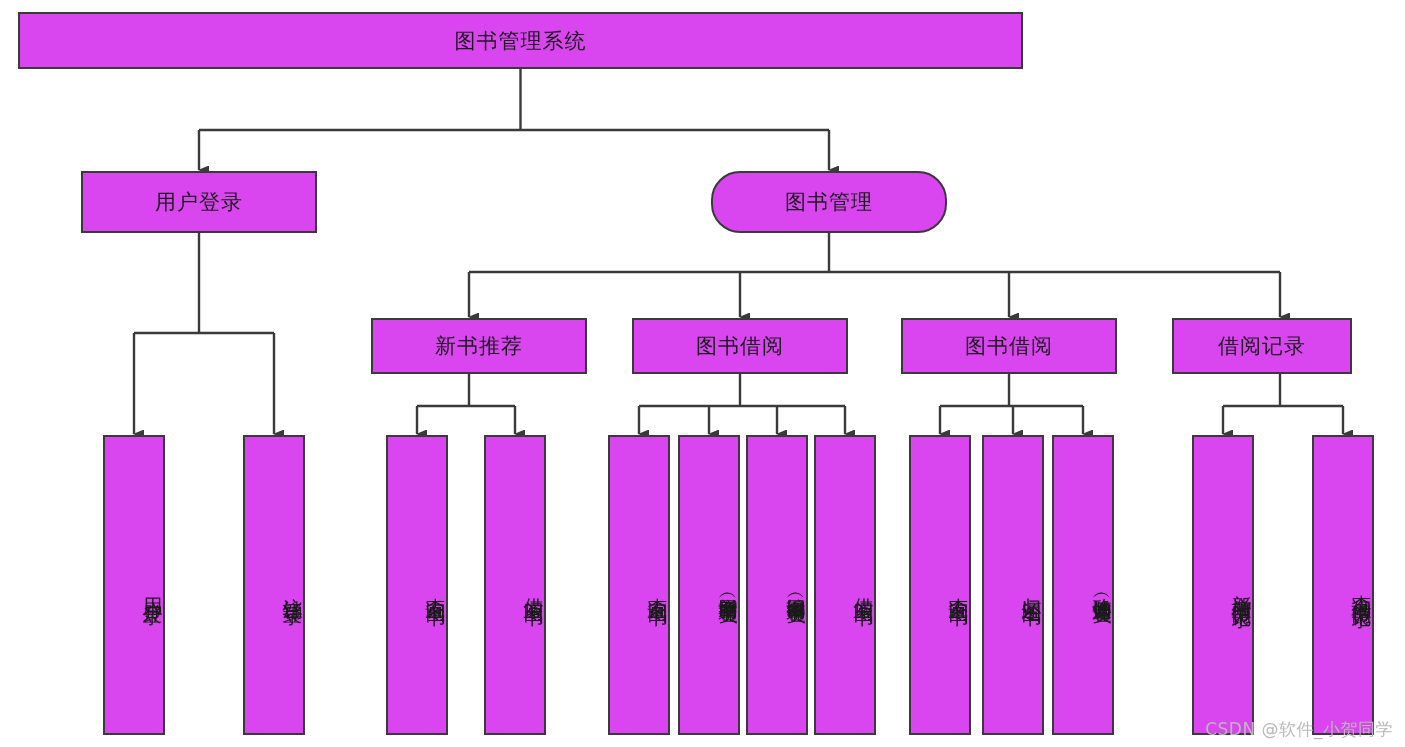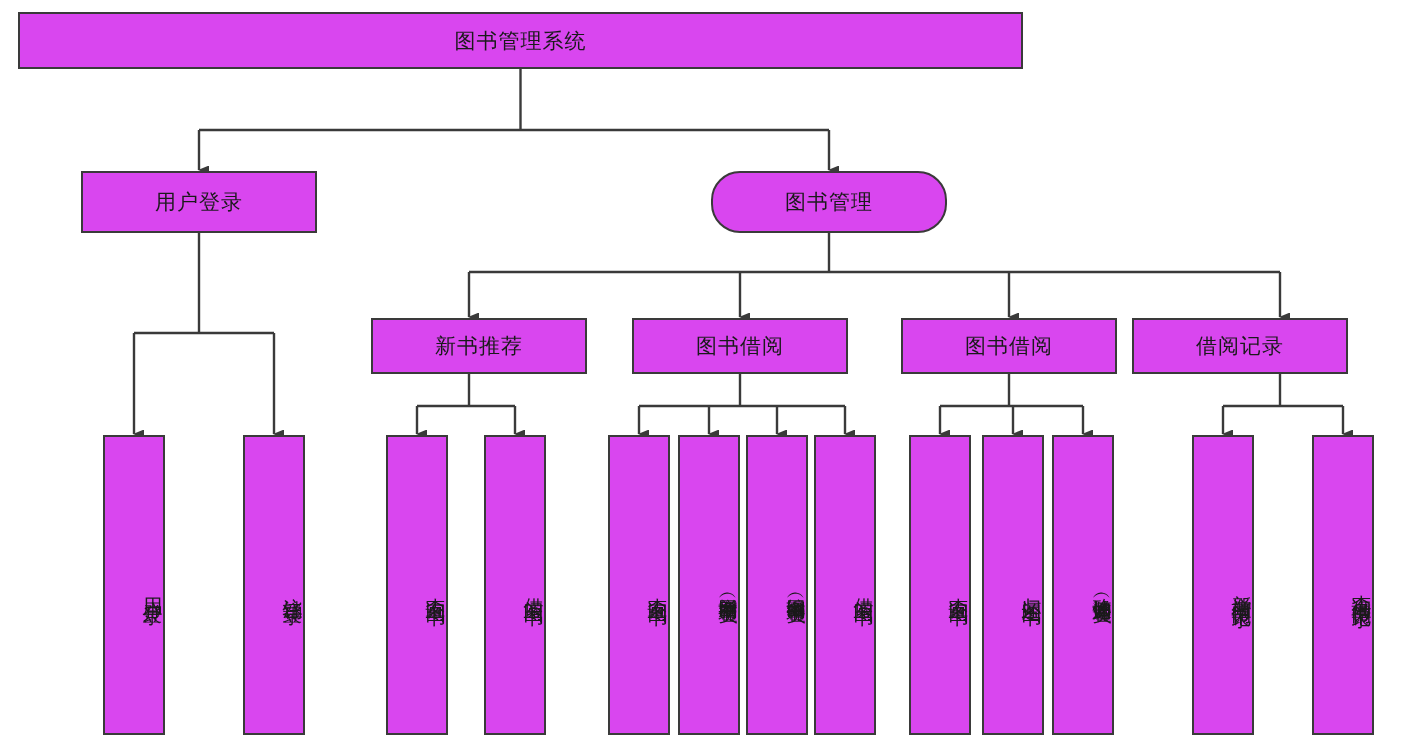--- a/index.html
+++ b/index.html
@@ -130,21 +130,21 @@
   </div>
 
   <div class="node horiz" style="left:632px;top:318px;width:216px;height:56px;">
     <span class="label">图书借阅</span>
   </div>
 
   <div class="node horiz" style="left:901px;top:318px;width:216px;height:56px;">
     <span class="label">图书借阅</span>
   </div>
 
-  <div class="node horiz" style="left:1132px;top:318px;width:216px;height:56px;">
+  <div class="node horiz" style="left:1172px;top:318px;width:180px;height:56px;">
     <span class="label">借阅记录</span>
   </div>
 
   <div class="node vert" style="left:103px;top:435px;width:62px;height:300px;">
     <span class="label">用户登录</span>
   </div>
 
   <div class="node vert" style="left:243px;top:435px;width:62px;height:300px;">
     <span class="label">注销登录</span>
   </div>
@@ -186,14 +186,15 @@
   </div>
 
   <div class="node vert" style="left:1192px;top:435px;width:62px;height:300px;">
     <span class="label">新增借阅记录</span>
   </div>
 
   <div class="node vert" style="left:1312px;top:435px;width:62px;height:300px;">
     <span class="label">查询借阅记录</span>
   </div>
 
+  <div id="watermark">CSDN @软件_小贺同学</div>
 
 </div>
 
 </body></html>

